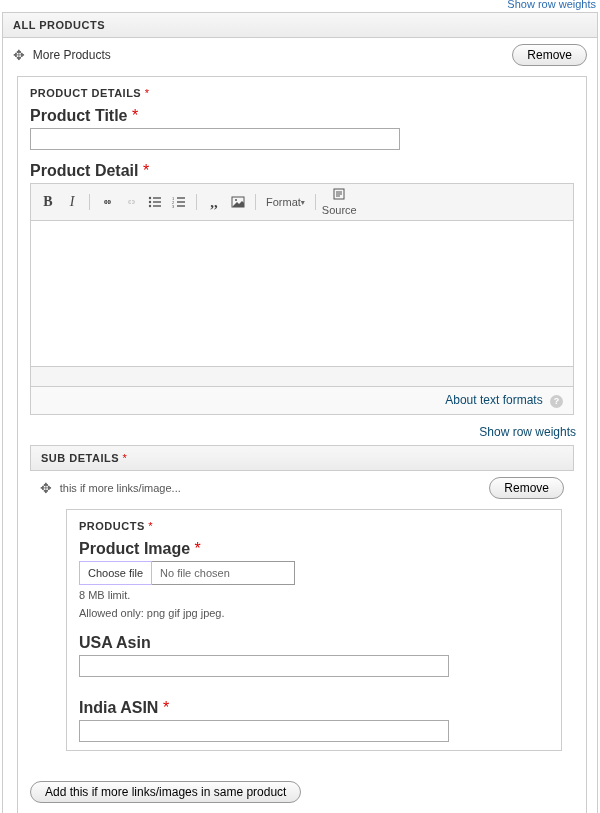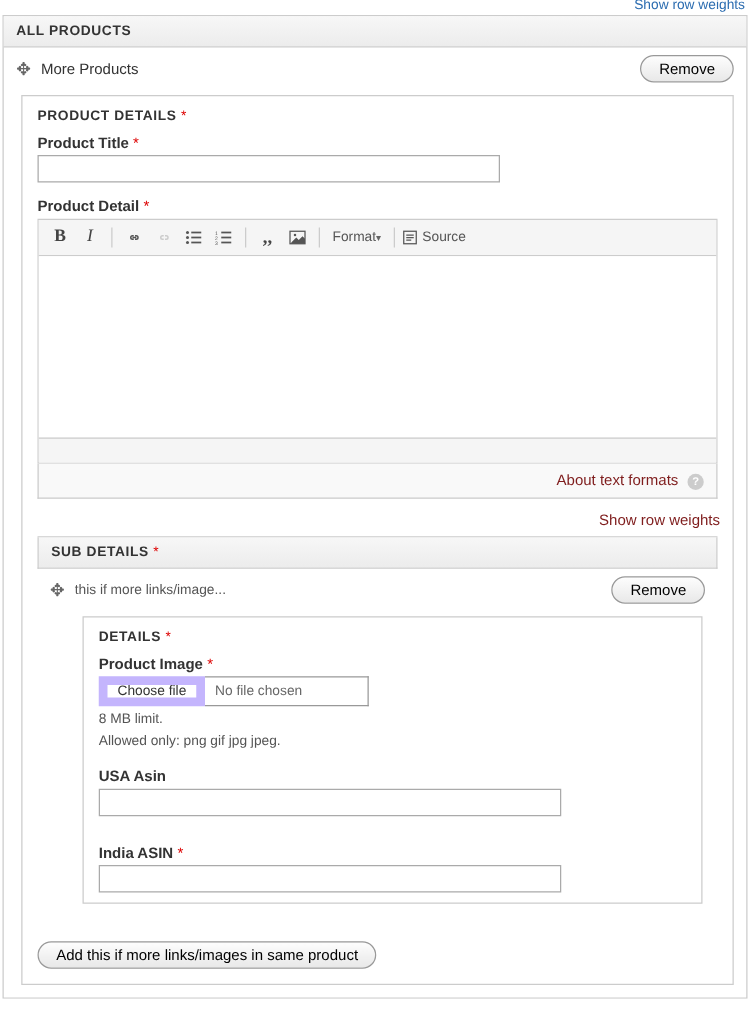--- a/index.html
+++ b/index.html
@@ -68,21 +68,21 @@
   .section-title {
     font-size: 11px;
     letter-spacing: 0.5px;
     font-weight: bold;
     padding: 10px 12px 4px 12px;
   }
   .field-block {
     padding: 4px 12px 8px 12px;
   }
   .field-label {
-    font-size: 12px;
+    font-size: 16px;
     font-weight: bold;
     margin-bottom: 3px;
     display: block;
   }
   .text-input {
     width: 100%;
     max-width: 340px;
     height: 22px;
     border: 1px solid #aaa;
     padding: 2px 4px;
@@ -128,36 +128,37 @@
     gap: 0;
     cursor: pointer;
   }
   .ck-format .caret { font-size: 8px; color: #666; }
   .ck-source {
     display: inline-flex;
     align-items: center;
     gap: 4px;
     cursor: pointer;
     font-size: 11px;
+    flex-direction: column;
   }
   .ck-body {
     height: 145px;
     background: #fff;
   }
   .ck-footer {
     height: 20px;
     background: #f5f5f5;
     border-top: 1px solid #ccc;
   }
   .right-link-row {
     text-align: right;
     padding: 6px 10px;
     font-size: 12px;
   }
-  .right-link-row a { color: #7f1d1d; text-decoration: none; }
+  .right-link-row a { color: #0c4a6e; text-decoration: none; }
   .help-circle {
     display: inline-block;
     width: 13px; height: 13px;
     border-radius: 50%;
     background: #ccc;
     color: #fff;
     font-size: 9px;
     text-align: center;
     line-height: 13px;
     font-weight: bold;
@@ -172,21 +173,21 @@
     border-top: none;
     background: #f9f9f9;
   }
   .file-row {
     display: flex;
     align-items: stretch;
     height: 24px;
     max-width: 216px;
   }
   .file-choose {
-    border: 7px solid #c4b5fd;
+    border: 1px solid #c4b5fd;
     padding: 3px 8px;
     font-size: 11px;
     background: #fff;
     cursor: pointer;
     display: flex;
     align-items: center;
   }
   .file-status {
     border: 1px solid #999;
     border-left: none;
@@ -329,21 +330,21 @@
       <div class="row-title">
         <div class="row-left">
           <span class="drag-icon">✥</span>
           <span class="sub-hint">this if more links/image...</span>
         </div>
         <button class="pill-btn">Remove</button>
       </div>
 
       <div class="inner-panel" style="margin-left:36px; margin-right:12px;">
         <div class="section-title">
-          <span>DETAILS</span> <span class="req">*</span>
+          <span>PRODUCTS</span> <span class="req">*</span>
         </div>
 
         <div class="field-block">
           <label class="field-label">
             <span>Product Image</span> <span class="req">*</span>
           </label>
           <div class="file-row">
             <div class="file-choose">Choose file</div>
             <div class="file-status">No file chosen</div>
           </div>

